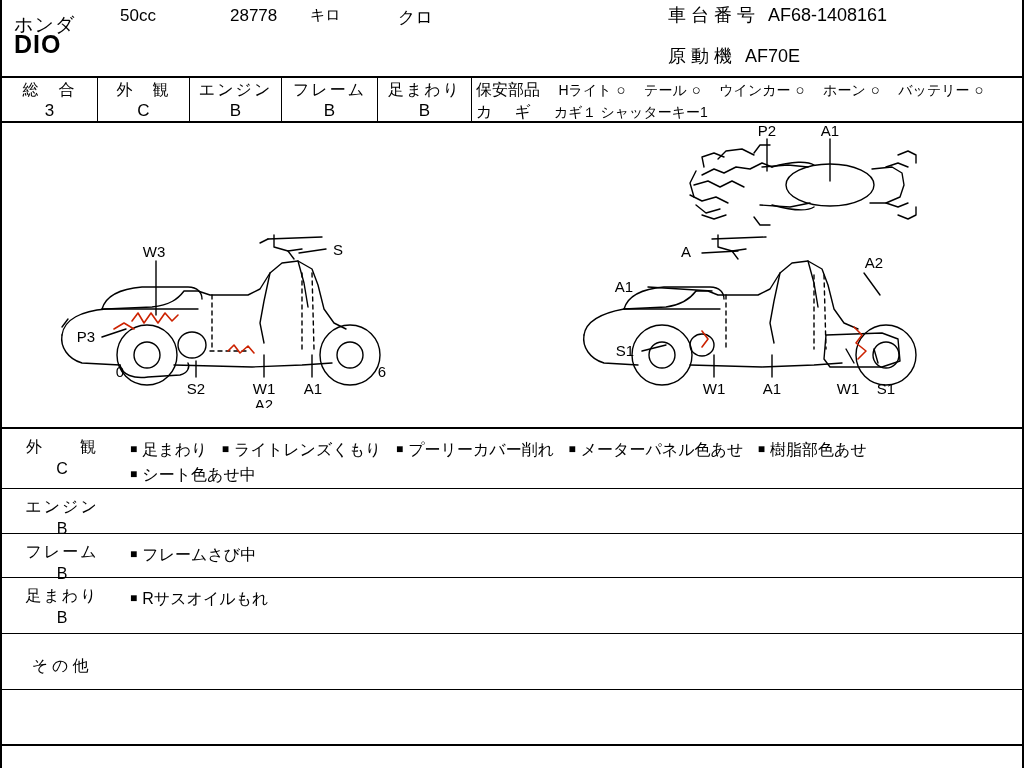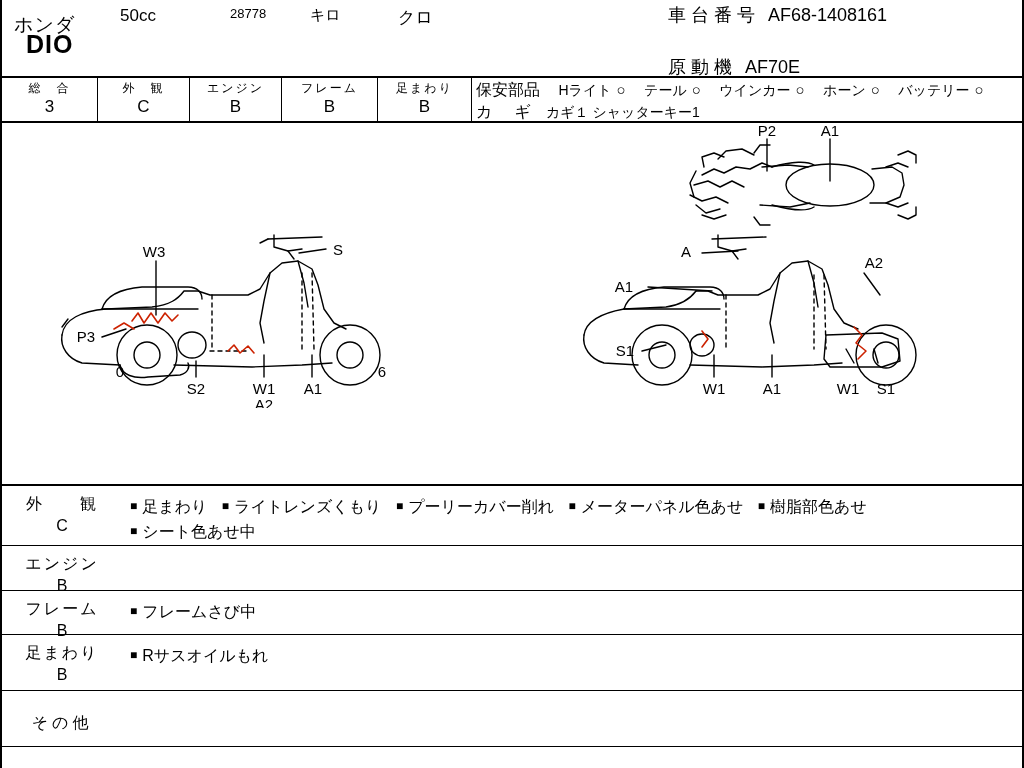--- a/index.html
+++ b/index.html
@@ -23,73 +23,73 @@
     position: relative;
     height: 78px;
     border-bottom: 2px solid #000;
   }
   .hdr-left { position: absolute; left: 0; top: 0; width: 660px; height: 100%; }
   .make {
     position: absolute; left: 12px; top: 12px;
     font-size: 19px; letter-spacing: 1px;
   }
   .model {
-    position: absolute; left: 24px; top: 30px;
+    position: absolute; left: 12px; top: 30px;
     font-size: 25px; font-weight: bold; letter-spacing: 1px;
   }
   .disp { position: absolute; left: 118px; top: 6px; font-size: 17px; }
-  .mileage { position: absolute; left: 228px; top: 6px; font-size: 13px; }
+  .mileage { position: absolute; left: 228px; top: 6px; font-size: 17px; }
   .mileage-unit { position: absolute; left: 308px; top: 6px; font-size: 15px; }
   .color { position: absolute; left: 396px; top: 6px; font-size: 17px; }
 
   .hdr-right { position: absolute; left: 660px; top: 0; width: 360px; height: 100%; }
   .hr-row { position: absolute; left: 6px; font-size: 18px; white-space: nowrap; }
   .hr-row .lbl { display: inline-block; letter-spacing: 0px; }
   .hr-row .val { display: inline-block; margin-left: 8px; }
   .hr1 { top: 3px; }
   .hr2 { top: 29px; }
-  .hr3 { top: 55px; }
+  .hr3 { top: 44px; }
 
   
   .grades {
     position: relative;
     height: 45px;
     border-bottom: 2px solid #000;
   }
   .gcell {
     position: absolute; top: 0; height: 100%;
     border-right: 1px solid #000;
     text-align: center;
   }
-  .gcell .gl { font-size: 12px; margin-top: 2px; letter-spacing: 2px; }
+  .gcell .gl { font-size: 16px; margin-top: 2px; letter-spacing: 2px; }
   .gcell .gv { font-size: 17px; margin-top: 0px; }
   .g0 { left: 0;   width: 96px; }
   .g1 { left: 96px; width: 92px; }
   .g2 { left: 188px; width: 92px; }
   .g3 { left: 280px; width: 96px; }
   .g4 { left: 376px; width: 94px; }
   .gright { position: absolute; left: 470px; top: 0; right: 0; height: 100%; }
   .eq-row {
     position: absolute; left: 4px; top: 2px; right: 0;
     font-size: 16px; white-space: nowrap;
   }
   .eq-row .eqlbl { font-size: 16px; }
   .eq-item { display: inline-block; margin-left: 14px; font-size: 14px; }
   .eq-item .ok { font-size: 15px; margin-left: 5px; }
   .key-row {
     position: absolute; left: 4px; top: 24px; right: 0;
     font-size: 15px; white-space: nowrap;
   }
   .key-row .klbl { letter-spacing: 3px; font-size: 16px; }
-  .key-row .kval { margin-left: 8px; font-size: 14px; }
+  .key-row .kval { margin-left: 16px; font-size: 14px; }
 
   
   .diagram {
     position: relative;
-    height: 363px;
+    height: 306px;
     border-bottom: 2px solid #000;
     overflow: hidden;
   }
   .diagram svg { position: absolute; left: 0; top: 0; }
 
   
   .crow {
     position: relative;
     border-bottom: 1px solid #000;
     min-height: 44px;

